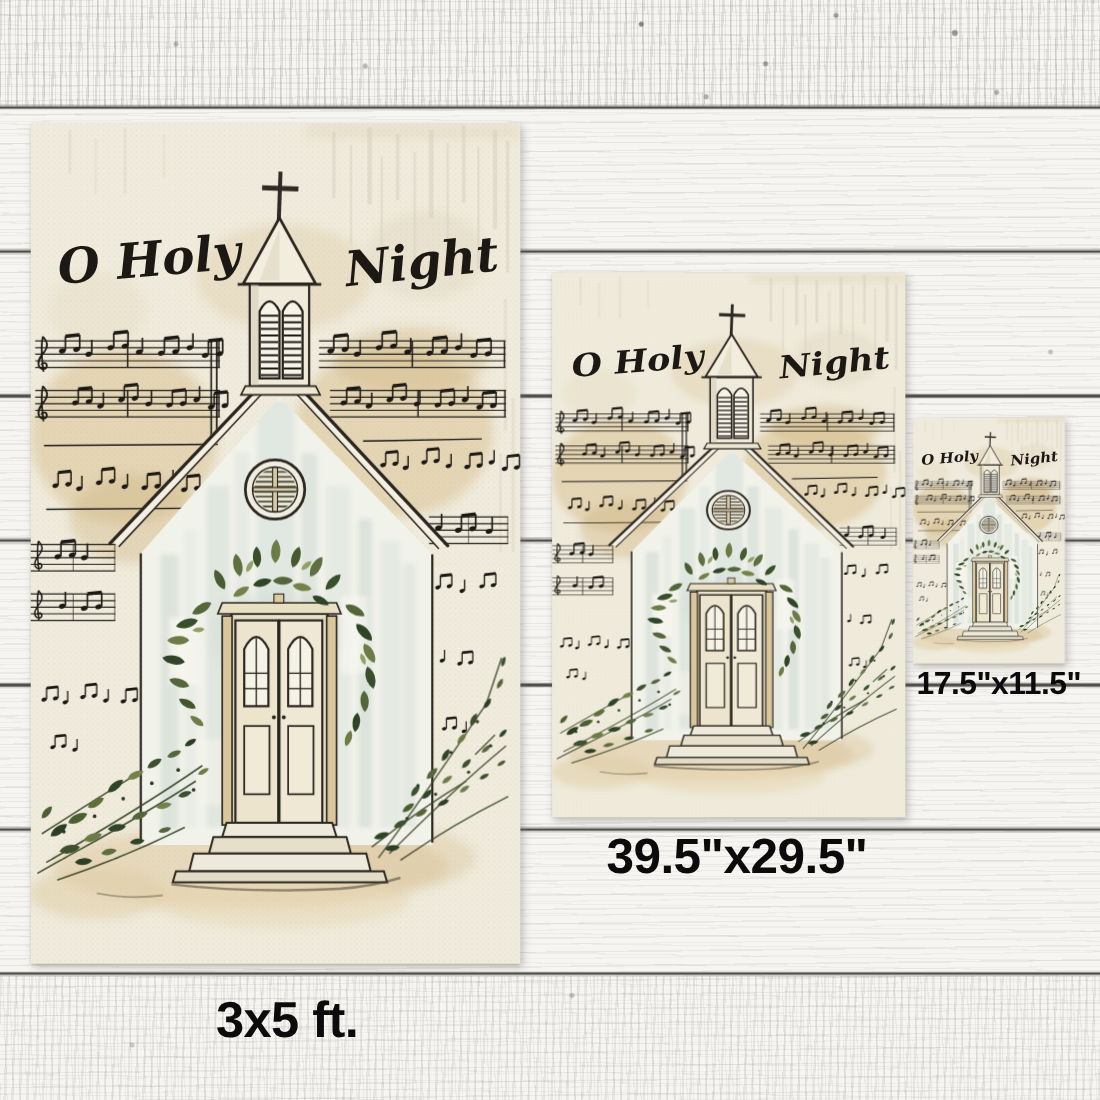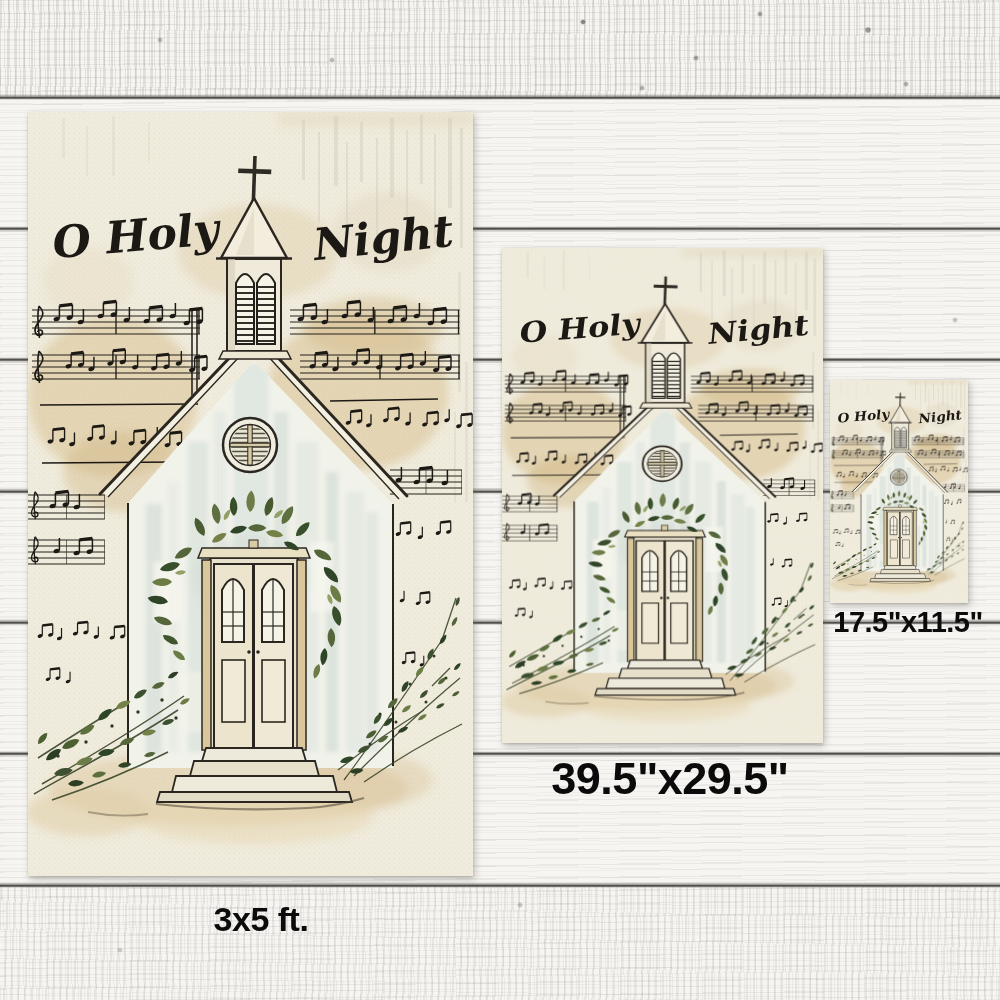--- a/index.html
+++ b/index.html
@@ -58,21 +58,21 @@
   }
   .flag svg{display:block;width:100%;height:100%;}
   .flag-large{left:28px;top:112px;width:445px;height:764px;}
   .flag-medium{left:502px;top:248px;width:321px;height:495px;}
   .flag-small{left:830px;top:380px;width:138px;height:223px;}
   
   .size-label{
     position:absolute;transform:translateX(-50%);
     font-weight:700;color:#0b0b0b;white-space:nowrap;letter-spacing:-0.5px;
   }
-  .label-large{left:261px;top:900px;font-size:34px;}
+  .label-large{left:261px;top:900px;font-size:46px;}
   .label-medium{left:670px;top:753px;font-size:45px;}
   .label-small{left:908px;top:606px;font-size:29px;}
   .defs-holder{position:absolute;width:0;height:0;overflow:hidden;}
 </style>
 </head>
 <body>
 
 <div class="scene">
   <div class="wood"></div>
   <div class="plank-top"></div>

